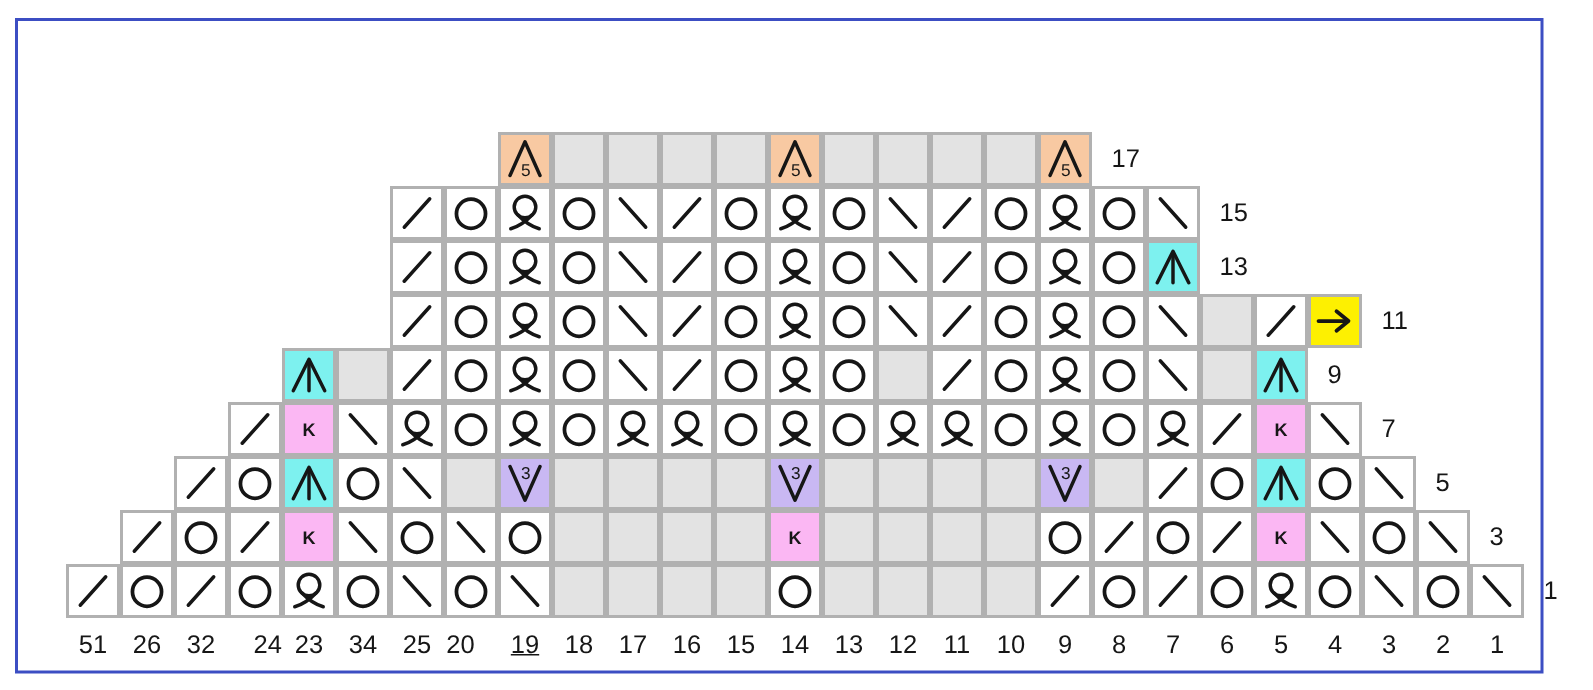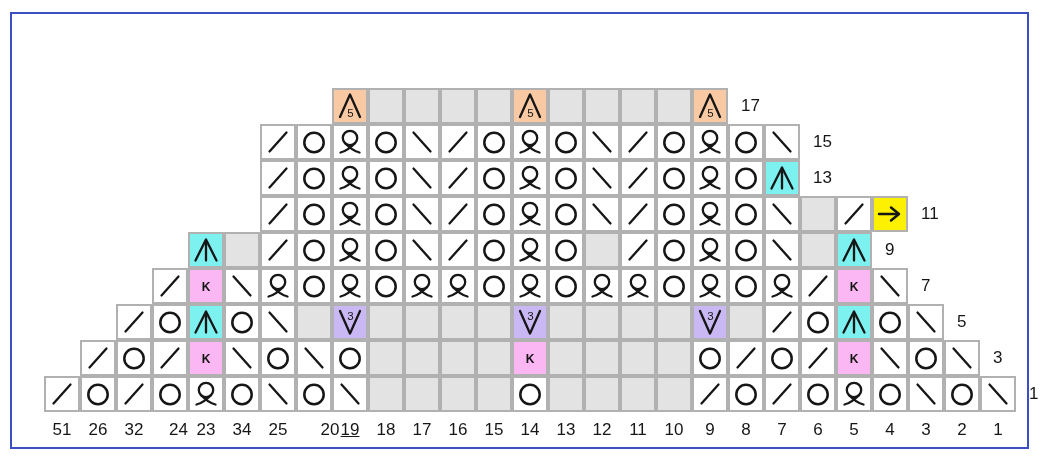--- a/index.html
+++ b/index.html
@@ -813,21 +813,21 @@
       <div class="row-label" style="left: 1029px; top: 384px;">1</div>
     </div>
   <div>
       <div class="col-label" style="left: 44px;">51</div>
       <div class="col-label" style="left: 80px;">26</div>
       <div class="col-label" style="left: 116px;">32</div>
       <div class="col-label" style="left: 152px; text-align: right;">24</div>
       <div class="col-label" style="left: 188px;">23</div>
       <div class="col-label" style="left: 224px;">34</div>
       <div class="col-label" style="left: 260px;">25</div>
-      <div class="col-label" style="left: 312px;">20</div>
+      <div class="col-label" style="left: 289px;">20</div>
       <div class="col-label" style="left: 332px; text-decoration: underline;">19</div>
       <div class="col-label" style="left: 368px;">18</div>
       <div class="col-label" style="left: 404px;">17</div>
       <div class="col-label" style="left: 440px;">16</div>
       <div class="col-label" style="left: 476px;">15</div>
       <div class="col-label" style="left: 512px;">14</div>
       <div class="col-label" style="left: 548px;">13</div>
       <div class="col-label" style="left: 584px;">12</div>
       <div class="col-label" style="left: 620px;">11</div>
       <div class="col-label" style="left: 656px; text-align: center;">10</div>

